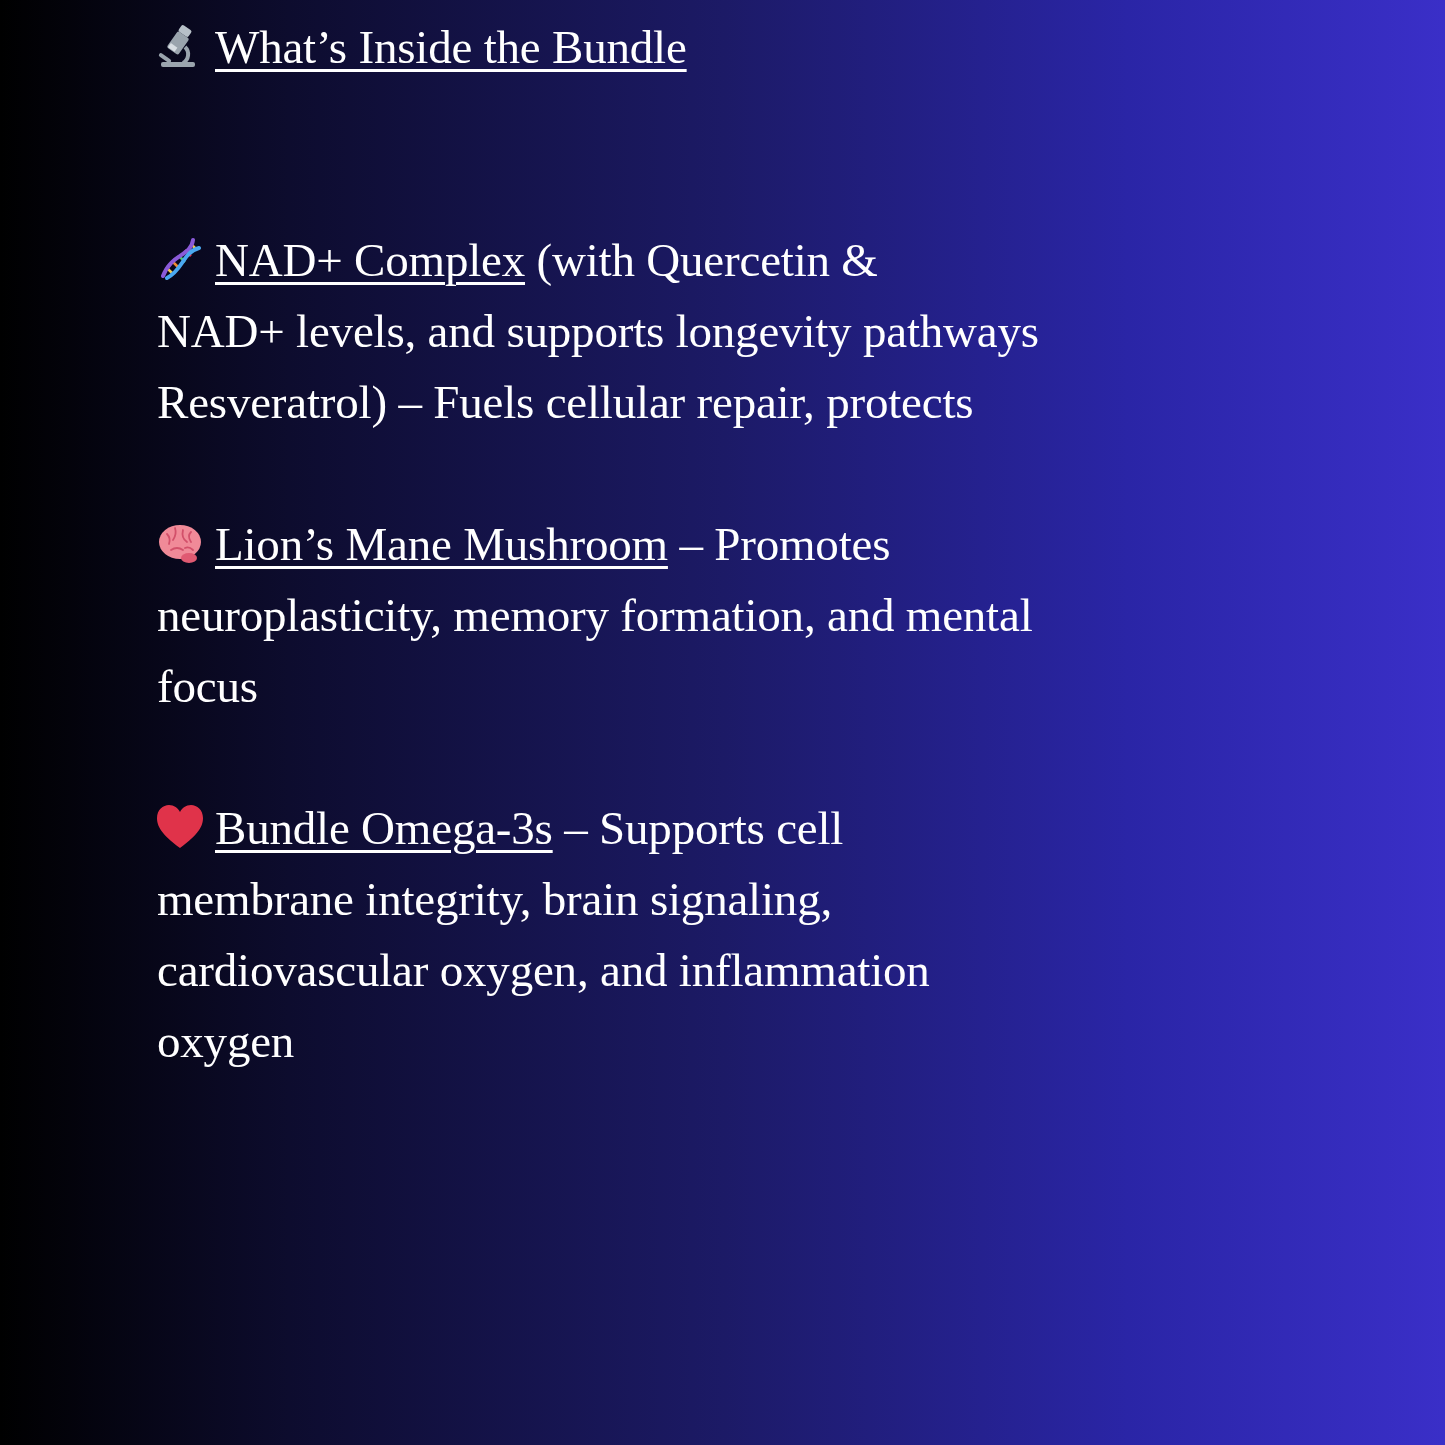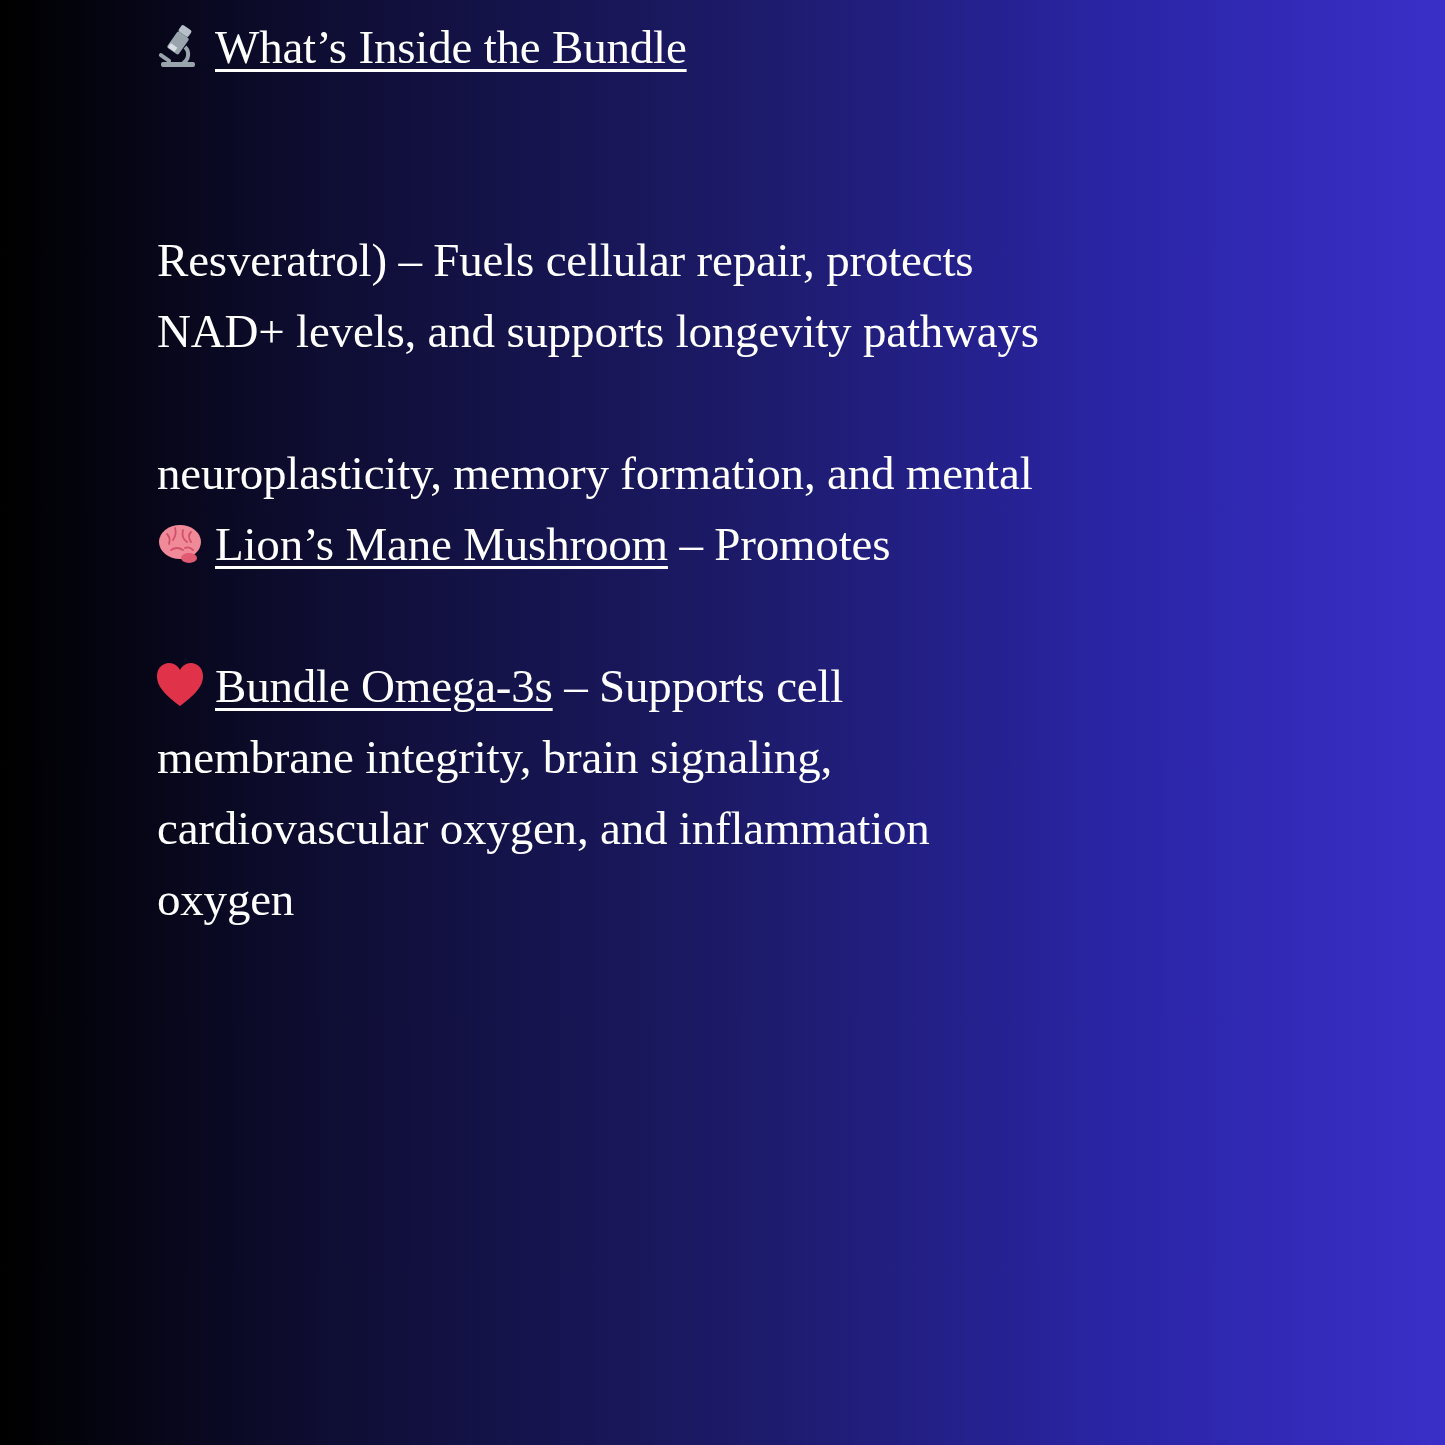--- a/index.html
+++ b/index.html
@@ -71,44 +71,60 @@
       </svg>
     </span><span class="gap"></span><span class="u">What’s Inside the Bundle</span>
   </div>
 
   <div class="blank"></div>
 
 
   <div class="blank"></div>
 
   <div>
+    <div class="line">
+      <span class="icon">
+        <svg viewBox="0 0 46 46">
+          <g stroke-width="2.5">
+            <line x1="34" y1="8" x2="40" y2="14" stroke="#f7c948"></line>
+            <line x1="28" y1="14" x2="34" y2="20" stroke="#e0334a"></line>
+            <line x1="22" y1="20" x2="28" y2="26" stroke="#4fc36b"></line>
+            <line x1="16" y1="26" x2="22" y2="32" stroke="#f08a30"></line>
+            <line x1="10" y1="32" x2="16" y2="38" stroke="#f7c948"></line>
+          </g>
+          <path d="M36 4 C 34 20, 14 18, 6 40" stroke="#8a5ad8" stroke-width="4" fill="none" stroke-linecap="round"></path>
+          <path d="M42 12 C 26 16, 26 34, 10 42" stroke="#4aa8f0" stroke-width="4" fill="none" stroke-linecap="round"></path>
+        </svg>
+      </span><span class="gap"></span><span class="u">NAD+ Complex</span><span> (with Quercetin &amp;</span>
+    </div>
+    <div class="line">NAD+ levels, and supports longevity pathways</div>
     <div class="line">Resveratrol) – Fuels cellular repair, protects</div>
-    <div class="line">NAD+ levels, and supports longevity pathways</div>
   </div>
 
   <div class="blank"></div>
 
   <div>
-    <div class="line">neuroplasticity, memory formation, and mental</div>
     <div class="line">
       <span class="icon">
         <svg viewBox="0 0 46 46">
           <ellipse cx="23" cy="22" rx="21" ry="17" fill="#f08a98"></ellipse>
           <ellipse cx="32" cy="38" rx="8" ry="5" fill="#e05a72"></ellipse>
           <g stroke="#d2506a" stroke-width="1.8" fill="none" stroke-linecap="round">
             <path d="M10 14 q4 4 2 10"></path>
             <path d="M18 8 q2 6 -2 12"></path>
             <path d="M26 10 q-2 8 4 12"></path>
             <path d="M34 12 q-4 4 0 10"></path>
             <path d="M14 30 q6 -4 12 0"></path>
             <path d="M28 28 q4 -2 8 2"></path>
           </g>
         </svg>
       </span><span class="gap"></span><span class="u">Lion’s Mane Mushroom</span><span> – Promotes</span>
     </div>
+    <div class="line">neuroplasticity, memory formation, and mental</div>
+    <div class="line">focus</div>
   </div>
 
   <div class="blank"></div>
 
   <div>
     <div class="line">
       <span class="icon">
         <svg viewBox="0 0 46 46">
           <path d="M23 44 C 4 30, 0 22, 0 14 C 0 6, 6 1, 12 1 C 17 1, 21 4, 23 8 C 25 4, 29 1, 34 1 C 40 1, 46 6, 46 14 C 46 22, 42 30, 23 44 Z" fill="#e0334a"></path>
         </svg>

